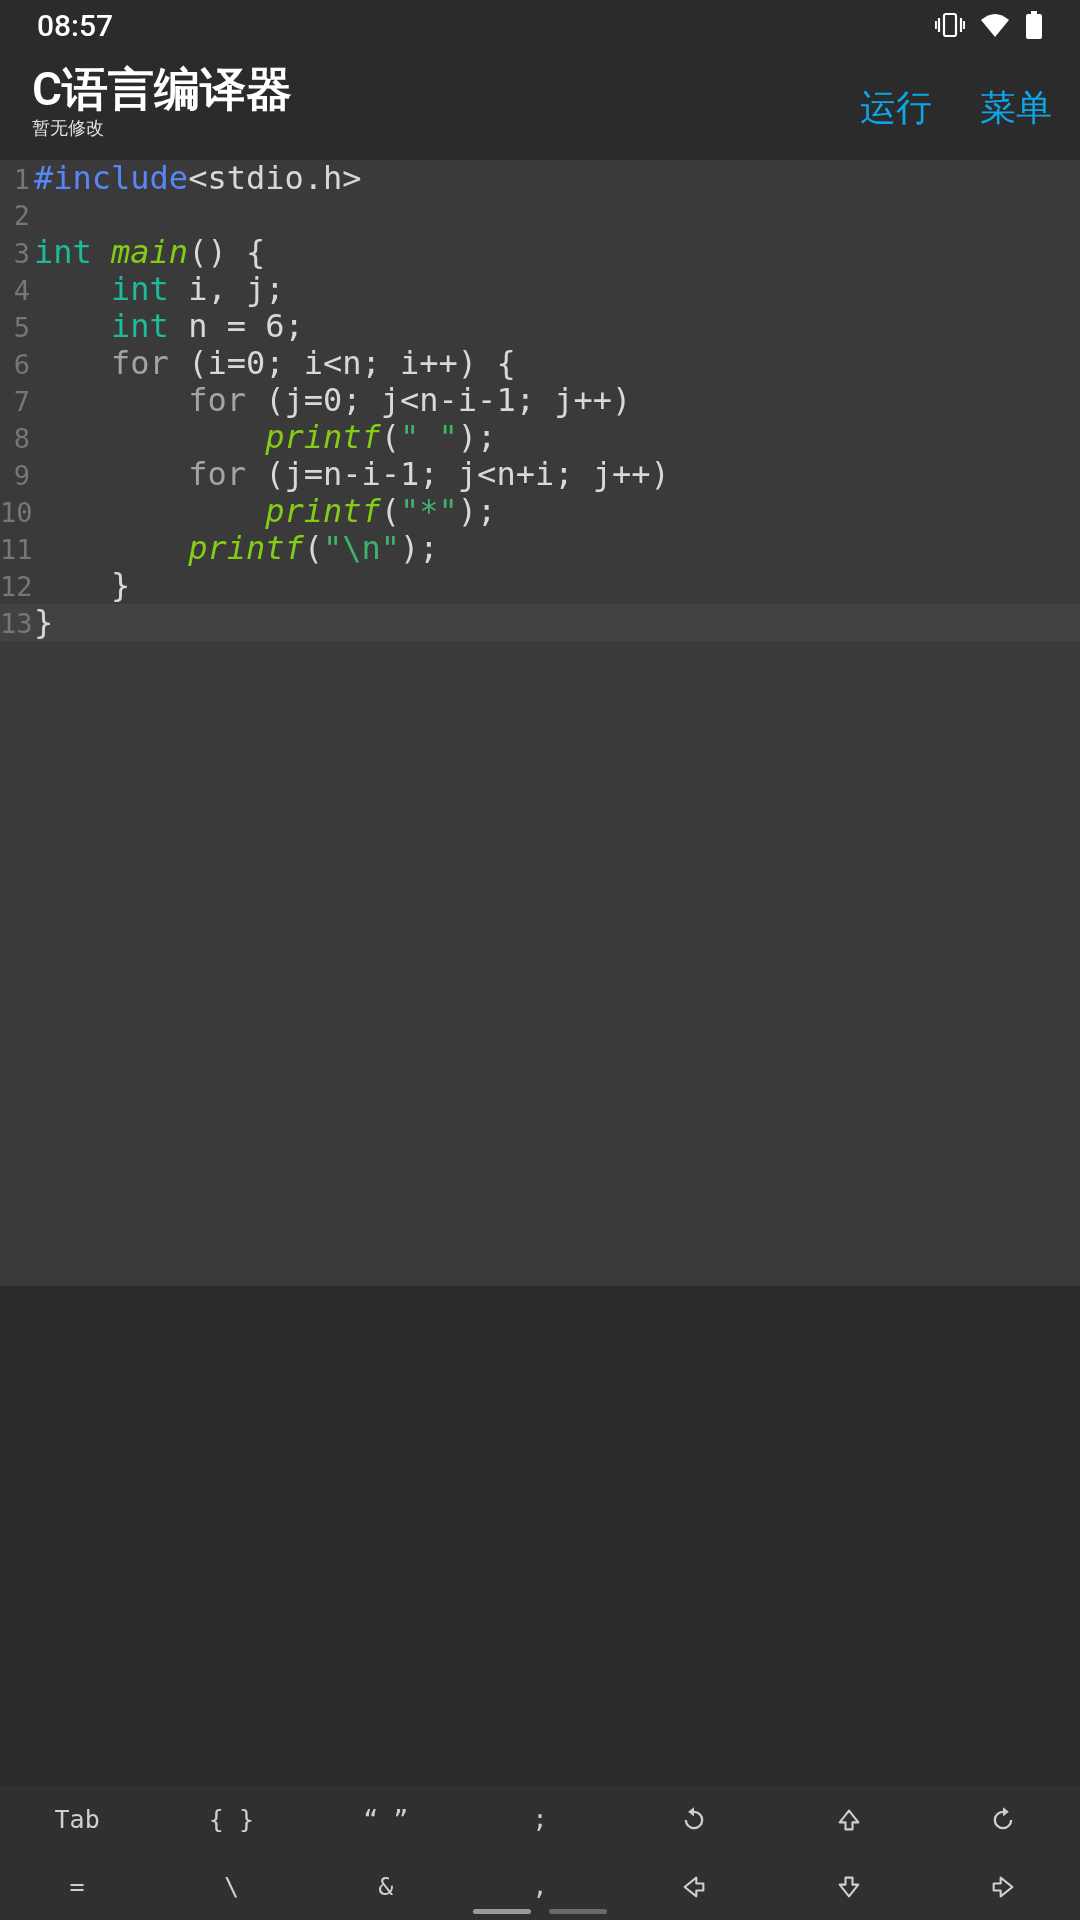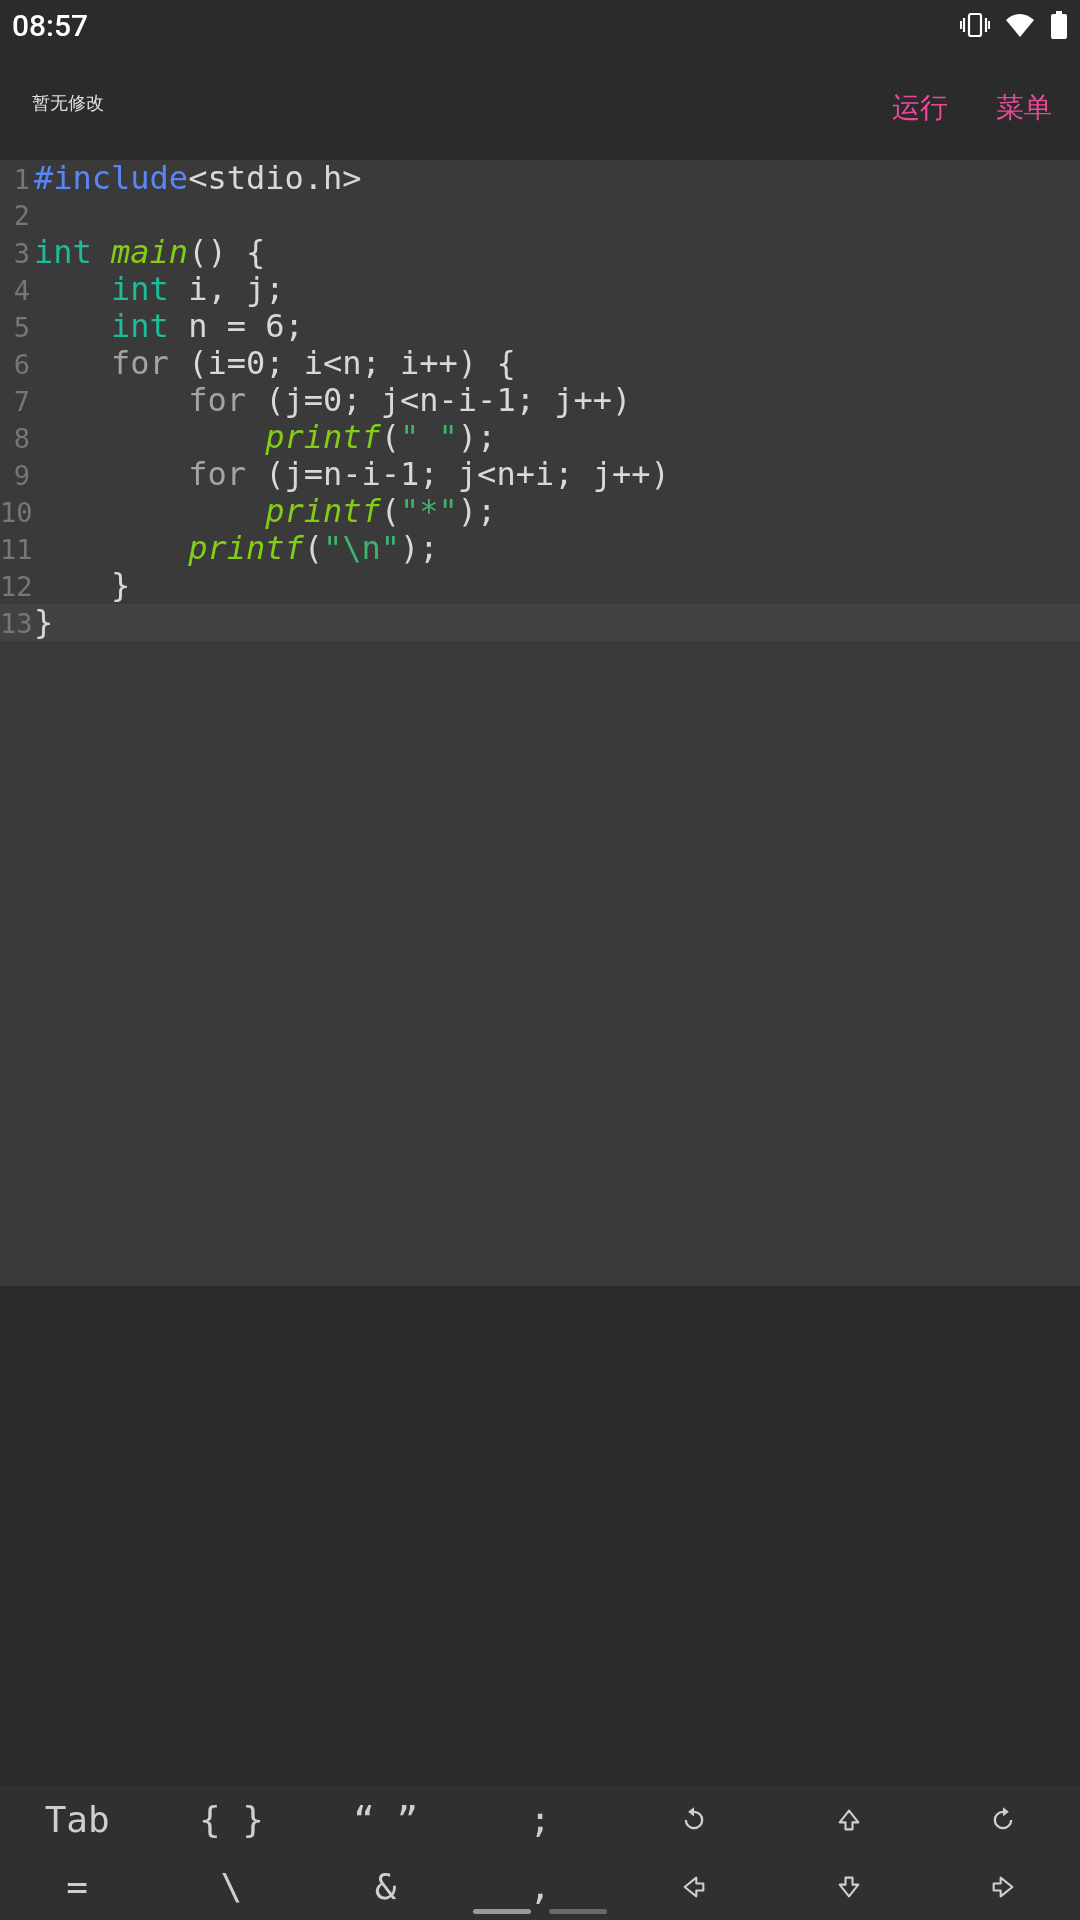--- a/index.html
+++ b/index.html
@@ -10,21 +10,21 @@
     font-family: -apple-system, BlinkMacSystemFont, "Segoe UI", Roboto, sans-serif;
     color: #e0e0e0;
     overflow: hidden;
   }
   .status-bar {
     height: 50px;
     background: #2b2b2b;
     display: flex;
     justify-content: space-between;
     align-items: center;
-    padding: 0 12px;
+    padding: 0 37px;
   }
   .status-time {
     color: #fff;
     font-size: 30px;
     font-weight: 500;
   }
   .status-icons {
     display: flex;
     align-items: center;
     gap: 14px;
@@ -50,22 +50,22 @@
     font-size: 18px;
     margin-top: 2px;
   }
   .header-actions {
     display: flex;
     gap: 48px;
     align-items: center;
     margin-top: 12px;
   }
   .header-btn {
-    color: #ec4899;
-    font-size: 28px;
+    color: #0ea5e9;
+    font-size: 36px;
     font-weight: 400;
     cursor: pointer;
   }
   .editor-area {
     background: #3a3a3a;
     height: 1126px;
     display: flex;
     flex-direction: column;
   }
   .code-line {
@@ -106,21 +106,21 @@
     background: #303030;
     display: grid;
     grid-template-columns: repeat(7, 1fr);
     grid-template-rows: 1fr 1fr;
   }
   .tb-btn {
     display: flex;
     align-items: center;
     justify-content: center;
     color: #cfcfcf;
-    font-size: 36px;
+    font-size: 25px;
     cursor: pointer;
     font-family: system-ui;
   }
   .tb-btn.mono { font-family: "Menlo","Consolas",monospace; }
   .home-indicator {
     position: absolute;
     bottom: 6px;
     left: 50%;
     transform: translateX(-50%);
     display: flex;
@@ -160,20 +160,21 @@
       <svg width="18" height="28" viewBox="0 0 18 28">
         <rect x="6" y="0" width="6" height="3" fill="#fff"></rect>
         <rect x="1" y="3" width="16" height="25" rx="2" fill="#fff"></rect>
       </svg>
     </span>
   </div>
 </div>
 
 <div class="app-header">
   <div class="app-title-block">
+    <div class="app-title">C语言编译器</div>
     <div class="app-subtitle">暂无修改</div>
   </div>
   <div class="header-actions">
     <div class="header-btn">运行</div>
     <div class="header-btn">菜单</div>
   </div>
 </div>
 
 <div class="editor-area" id="editor">
       <div class="code-line">

